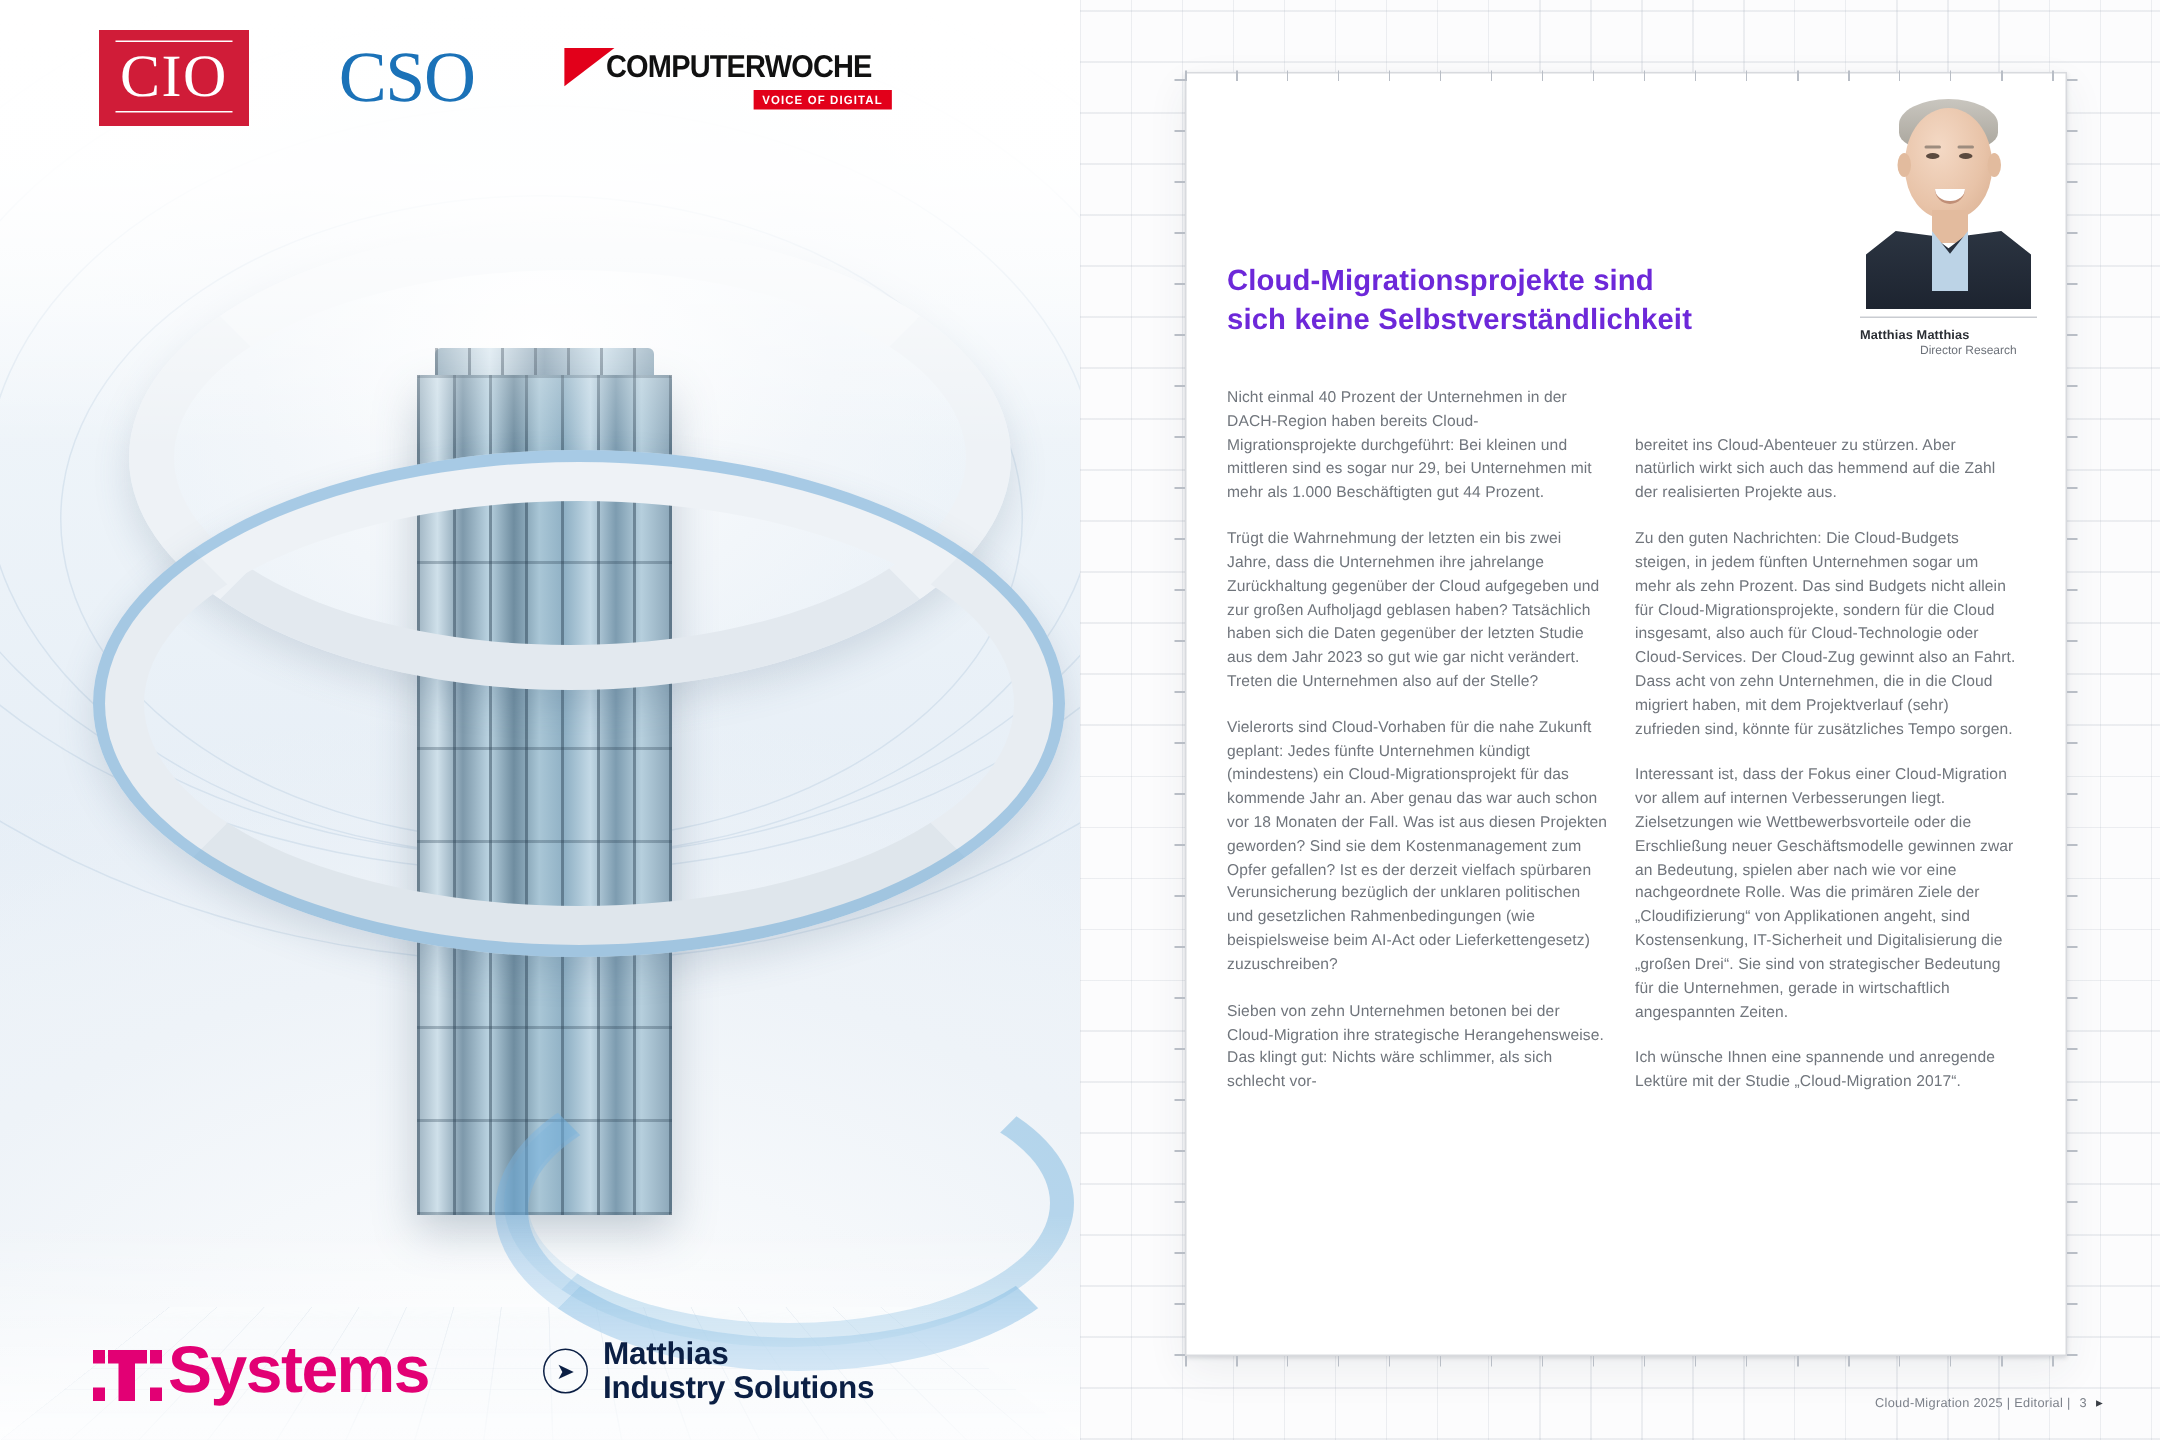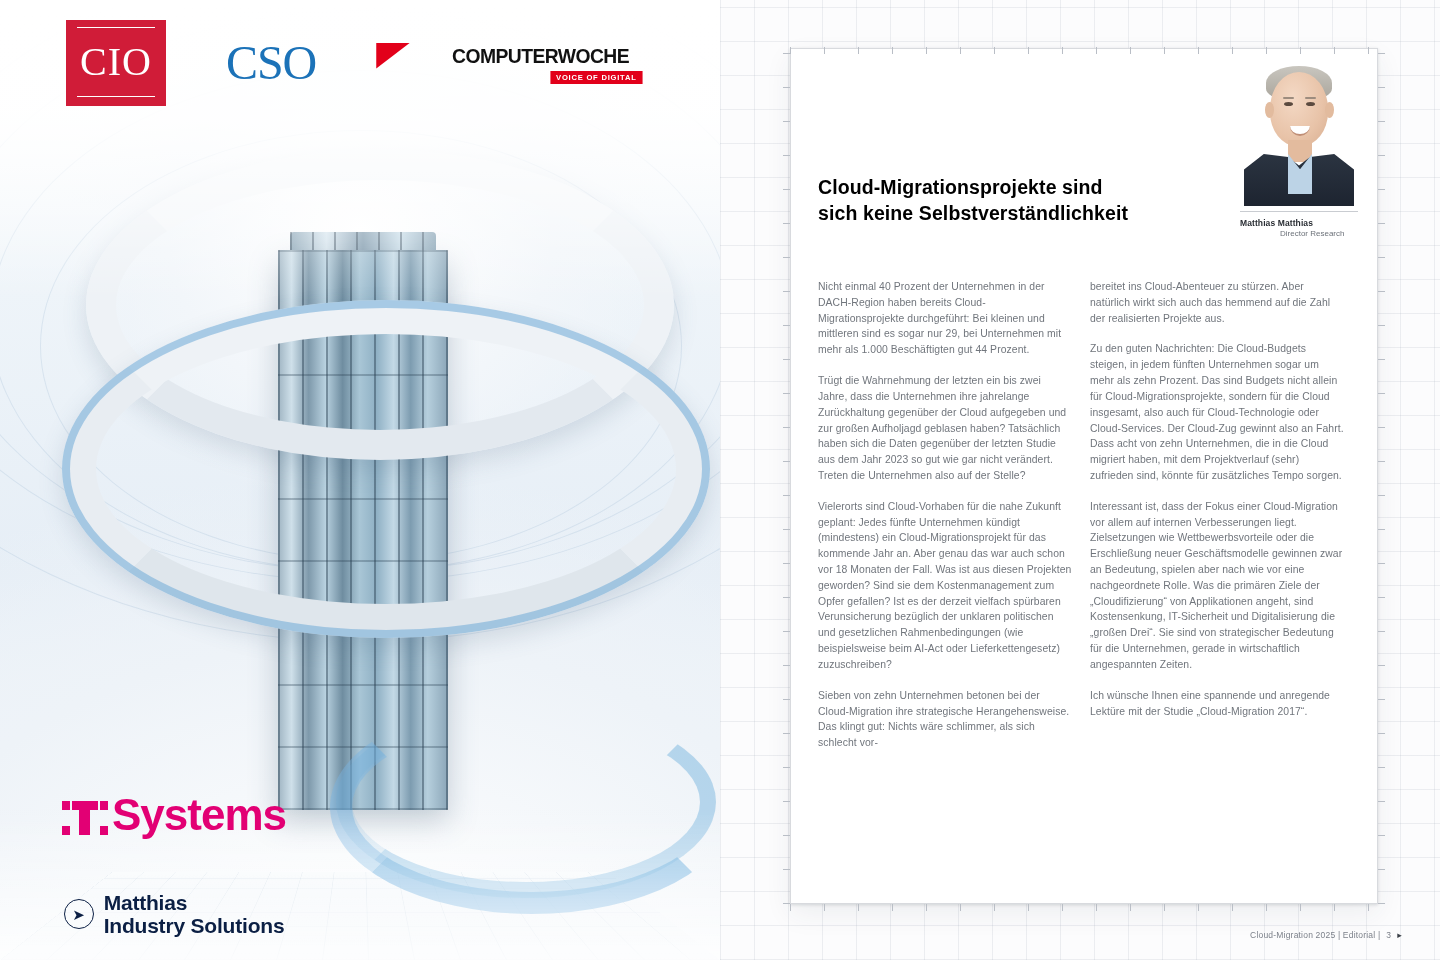--- a/index.html
+++ b/index.html
@@ -94,27 +94,27 @@
     background:linear-gradient(0deg, rgba(255,255,255,.85) 0%, rgba(255,255,255,0) 100%);
   }
 
   
   .logo-row{position:absolute;left:66px;top:20px;display:flex;align-items:center;gap:60px;z-index:6;}
   .cio-logo{
     background:#d01c38;color:#fff;font-family:"Liberation Serif", serif;
     font-size:40px;letter-spacing:1px;line-height:1;padding:5px 9px 7px;
     border:2px solid #d01c38;
   }
-  .cio-logo span{display:inline-block;border-top:1px solid #fff;border-bottom:1px solid #fff;padding:14px 3px;}
+  .cio-logo span{display:inline-block;border-top:1px solid #fff;border-bottom:1px solid #fff;padding:3px 3px;}
   .cso-logo{
     color:#1b72b8;font-family:"Liberation Serif", serif;font-size:48px;
     line-height:1;font-weight:400;letter-spacing:-1px;
   }
   .cw-logo{position:relative;display:flex;flex-direction:column;align-items:flex-end;}
-  .cw-main{position:relative;display:flex;align-items:center;height:26px;gap:48px;}
+  .cw-main{position:relative;display:flex;align-items:center;height:26px;}
   .cw-tri{
     width:34px;height:26px;background:#e2001a;
     clip-path:polygon(0 0,100% 0,0 100%);
     margin-right:-6px;
   }
   .cw-word{
     font-family:"Liberation Sans", sans-serif;font-weight:700;font-size:21px;
     letter-spacing:-.6px;color:#111;transform:scaleX(.92);transform-origin:left center;
     line-height:26px;
   }
@@ -134,21 +134,21 @@
     transform:scaleX(.80);transform-origin:left top;margin-top:8px;letter-spacing:-1px;
     font-family:"Liberation Sans", sans-serif;white-space:nowrap;
   }
   .t-year{
     font-size:80px;font-weight:700;color:#141414;line-height:.92;
     transform:scaleX(.80);transform-origin:left top;letter-spacing:-1px;
     font-family:"Liberation Sans", sans-serif;
   }
 
   
-  .sponsors{position:absolute;left:62px;bottom:22px;display:flex;align-items:center;gap:54px;z-index:6;flex-direction:column;}
+  .sponsors{position:absolute;left:62px;bottom:22px;display:flex;align-items:center;gap:76px;z-index:6;}
   .ts-logo{display:flex;align-items:center;gap:4px;}
   .ts-t{position:relative;width:46px;height:44px;}
   .ts-t i{position:absolute;background:#e20074;display:block;}
   .ts-t .bar{left:10px;top:8px;width:26px;height:9px;}
   .ts-t .stem{left:17px;top:8px;width:11px;height:34px;}
   .ts-t .d1{left:0;top:8px;width:8px;height:9px;}
   .ts-t .d2{left:38px;top:8px;width:8px;height:9px;}
   .ts-t .d3{left:0;top:33px;width:8px;height:9px;}
   .ts-t .d4{left:38px;top:33px;width:8px;height:9px;}
   .ts-word{color:#e20074;font-size:44px;font-weight:700;line-height:1;letter-spacing:-1px;}
@@ -178,21 +178,21 @@
   .ticks.bottom{left:0;bottom:-7px;width:100%;height:7px;
     background:repeating-linear-gradient(90deg,#b9bec6 0 1px, rgba(0,0,0,0) 1px 34px);}
   .ticks.left{left:-7px;top:0;width:7px;height:100%;
     background:repeating-linear-gradient(0deg,#b9bec6 0 1px, rgba(0,0,0,0) 1px 34px);}
   .ticks.right{right:-7px;top:0;width:7px;height:100%;
     background:repeating-linear-gradient(0deg,#b9bec6 0 1px, rgba(0,0,0,0) 1px 34px);}
   .page-edge{position:absolute;inset:0;border:1px solid #d8dade;}
 
   .headline{
     position:absolute;left:28px;top:126px;width:360px;
-    font-size:19.5px;font-weight:700;line-height:1.34;color:#000000;
+    font-size:19.5px;font-weight:700;line-height:1.34;color:#6d28d9;
     letter-spacing:.1px;
   }
   .author{
     position:absolute;right:20px;top:10px;width:118px;text-align:left;
   }
   .portrait{
     width:118px;height:148px;overflow:hidden;position:relative;background:#fff;
   }
   .ph-head{position:absolute;left:30px;top:14px;width:58px;height:74px;border-radius:50% 50% 46% 46%;
     background:radial-gradient(ellipse at 40% 35%, #f4d9c5 0%, #e8c3a8 60%, #d8ae90 100%);}
@@ -210,22 +210,22 @@
   .ph-jacket{position:absolute;left:4px;top:96px;width:110px;height:52px;
     background:linear-gradient(180deg,#2b3441 0%,#1d2430 100%);
     clip-path:polygon(18% 0, 40% 6%, 50% 22%, 60% 6%, 82% 0, 100% 30%, 100% 100%, 0 100%, 0 30%);}
   .ph-shirt{position:absolute;left:40px;top:96px;width:40px;height:40px;background:#bcd3e6;
     clip-path:polygon(20% 0, 50% 38%, 80% 0, 80% 100%, 20% 100%);}
   .author-name{font-size:8.5px;font-weight:700;color:#2a2e34;margin-top:6px;line-height:1.25;letter-spacing:.1px;}
   .author-role{font-size:8px;color:#6d727a;line-height:1.25;margin-left:40px;}
   .author-rule{height:1px;background:#c9ccd1;margin-top:5px;}
 
   .columns{
-    position:absolute;left:28px;top:231px;right:24px;
-    display:flex;gap:18px;
+    position:absolute;left:28px;top:210px;right:24px;
+    display:flex;gap:18px;align-items:flex-end;
   }
   .col{width:254px;}
   .col p{
     margin:0 0 15px 0;font-size:10.4px;line-height:1.52;color:#70757c;letter-spacing:.08px;
   }
   .col p:last-child{margin-bottom:0;}
 
   .folio{
     position:absolute;right:38px;bottom:20px;font-size:8.5px;color:#7c818a;letter-spacing:.2px;
     display:flex;align-items:center;gap:6px;

